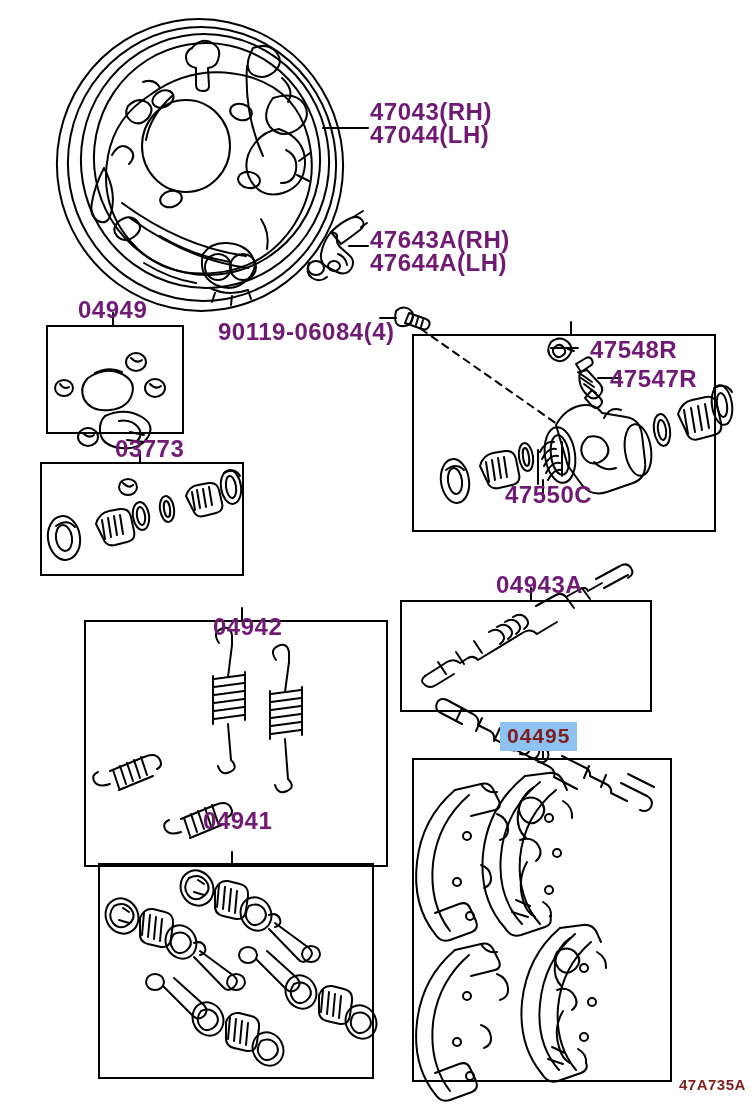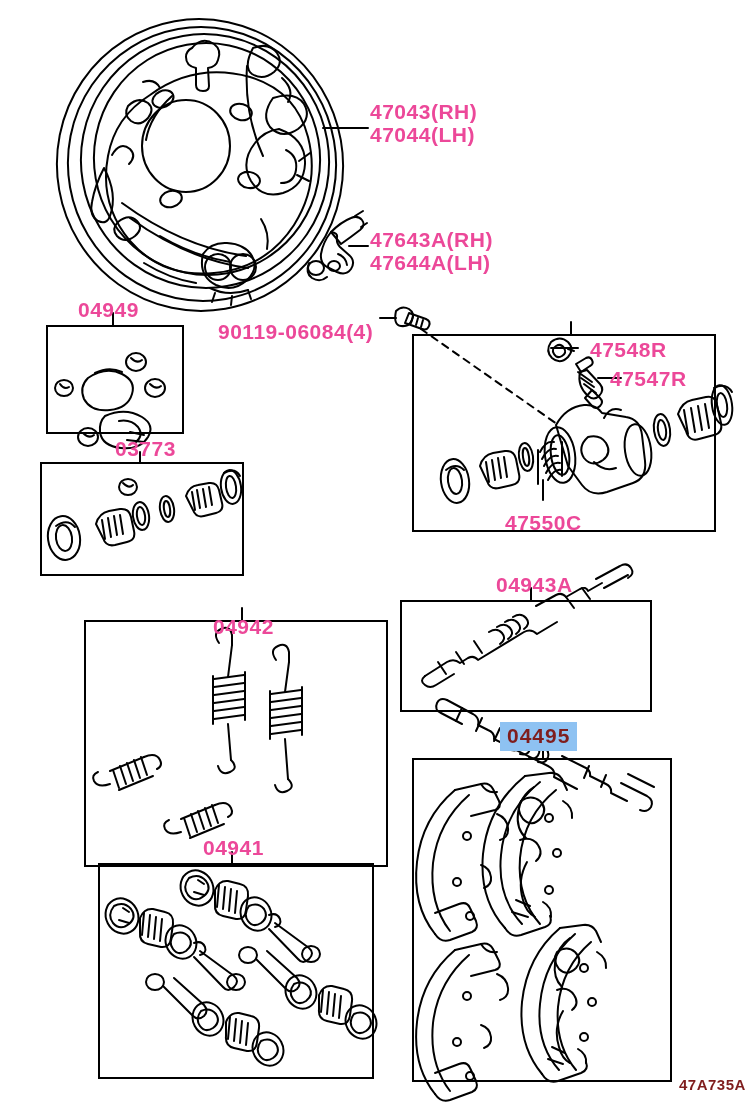--- a/index.html
+++ b/index.html
@@ -9,25 +9,25 @@
     font-family:"Liberation Sans", sans-serif;
     color:#000000;
     -webkit-font-smoothing:none;
   }
   #sheet{position:absolute;inset:0;}
   svg.art{position:absolute;left:0;top:0;width:756px;height:1108px;overflow:visible;}
   .lbl{
     position:absolute;
     font-family:"Liberation Sans", sans-serif;
     font-weight:bold;
-    font-size:21px;
+    font-size:24px;
     letter-spacing:0.5px;
     white-space:nowrap;
     line-height:23px;
-    color:#ec4899;
+    color:#701a75;
   }
   .lbl.two span{display:block;}
   .hl{
     position:absolute;
     font-family:"Liberation Sans", sans-serif;
     font-weight:bold;
     font-size:21px;
     letter-spacing:1px;
     white-space:nowrap;
     background:#8ec2f2;
@@ -373,29 +373,29 @@
     <span>47644A(LH)</span>
   </div>
 
   <div class="lbl" style="left:218px;top:308px;margin-top:12px;">90119-06084(4)</div>
 
 
   <div class="lbl" style="left:590px;top:338px;">47548R</div>
 
   <div class="lbl" style="left:610px;top:367px;text-align:center;">47547R</div>
 
-  <div class="lbl" style="left:505px;top:483px;margin-top:28px;">47550C</div>
+  <div class="lbl" style="left:505px;top:483px;">47550C</div>
 
   <div class="lbl" style="left:78px;top:298px;">04949</div>
 
   <div class="lbl" style="left:115px;top:437px;">03773</div>
 
   <div class="lbl" style="left:213px;top:615px;">04942</div>
 
-  <div class="lbl" style="left:203px;top:836px;">04941</div>
+  <div class="lbl" style="left:203px;top:809px;">04941</div>
 
   <div class="lbl" style="left:496px;top:573px;">04943A</div>
 
   <div class="hl" style="left:500px;top:722px;">04495</div>
 
   <div class="footer" style="left:679px;top:1076px;">47A735A</div>
 
 </div>
 
 </body></html>

